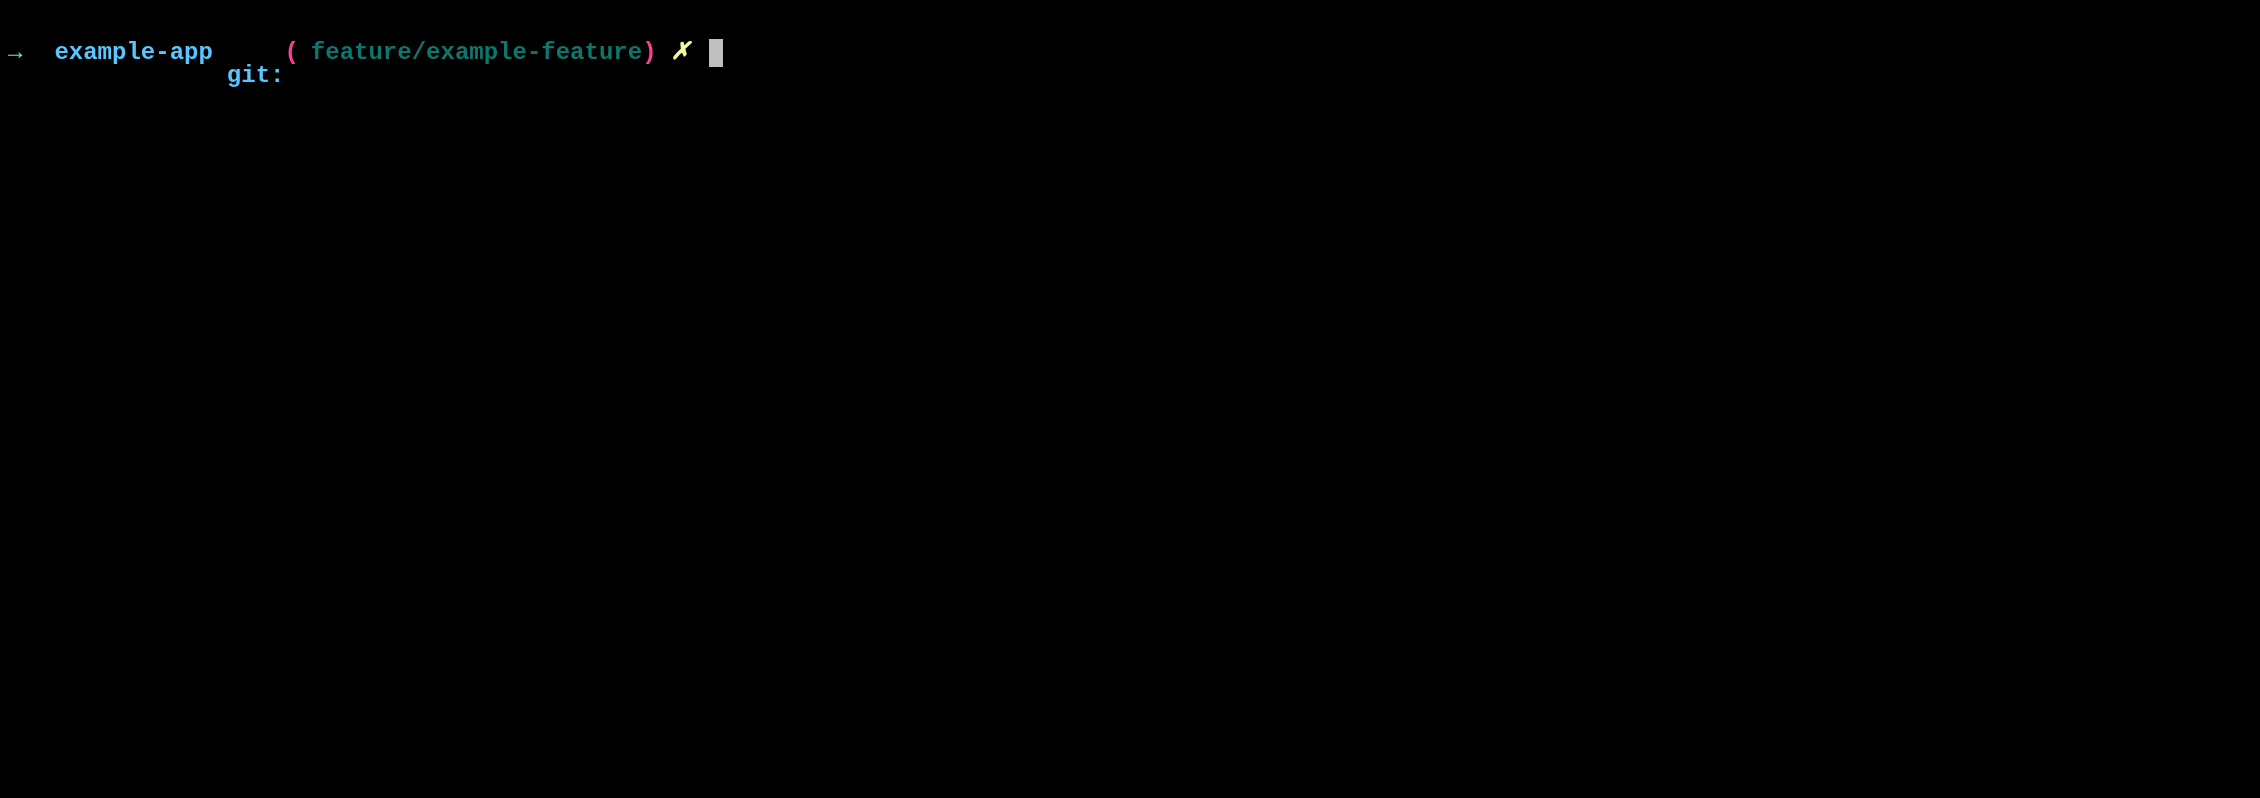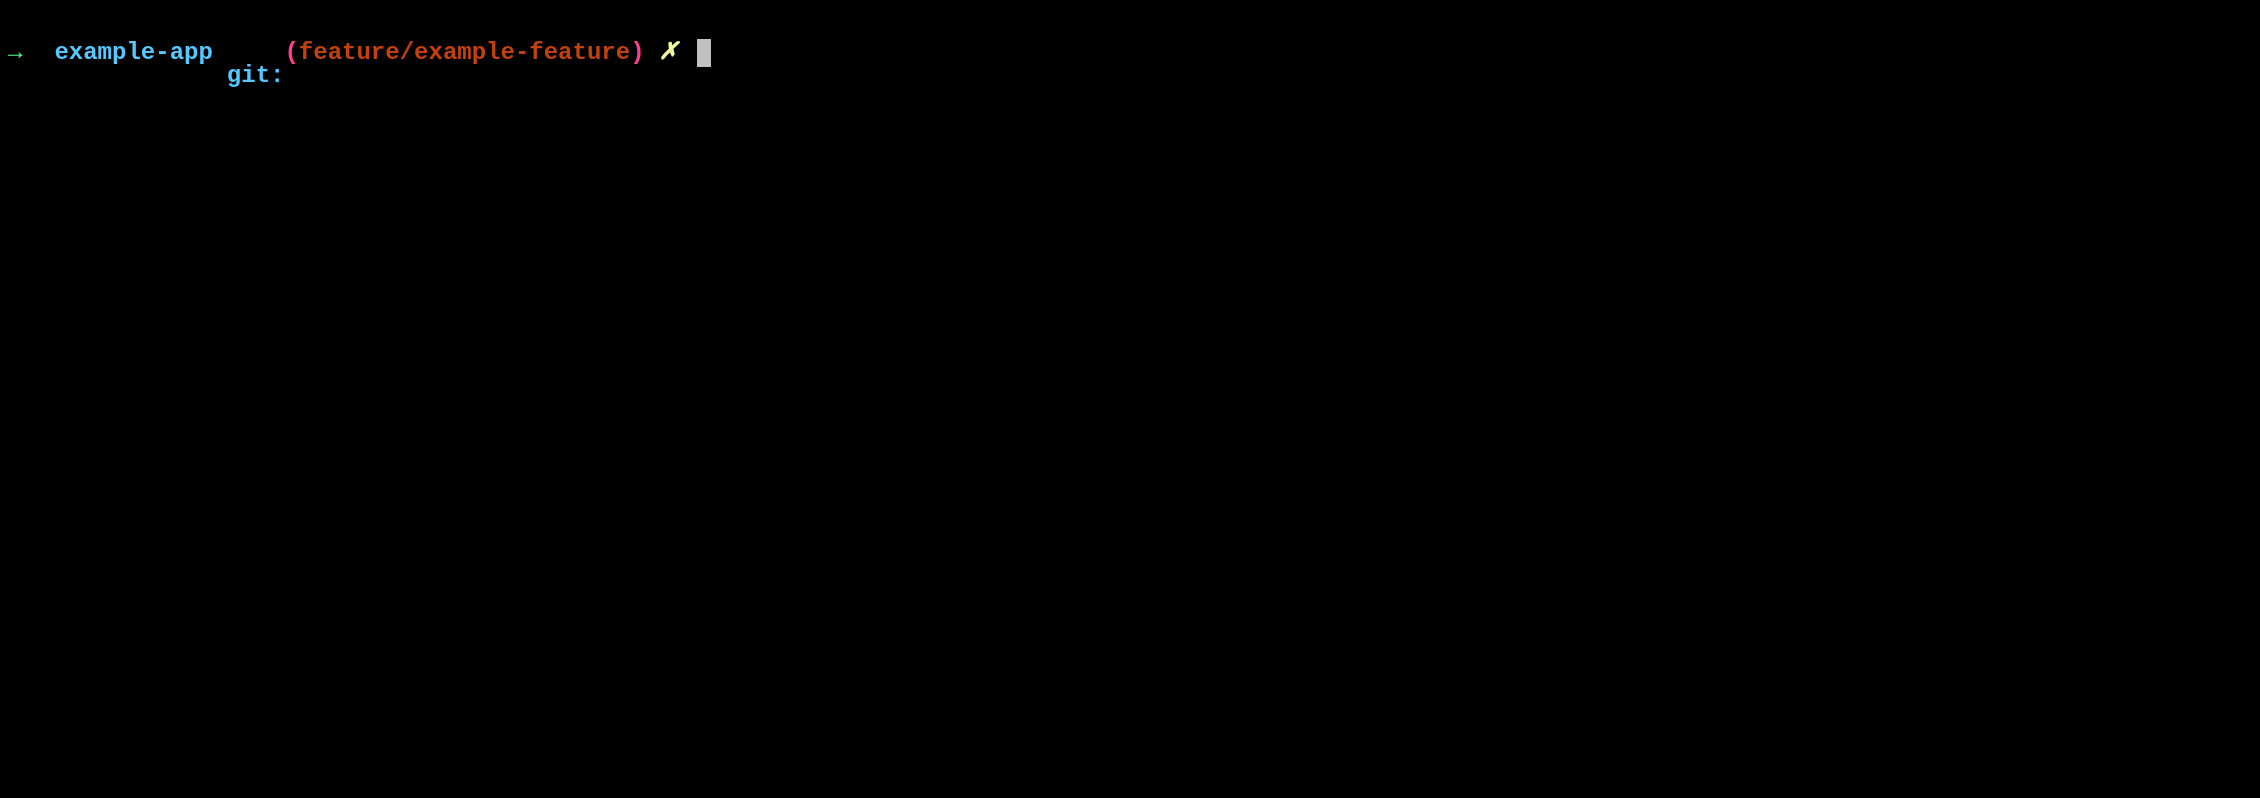--- a/index.html
+++ b/index.html
@@ -32,21 +32,22 @@
       text-align: right;
     }
     .git-label {
       color: #57c7ff;
       margin-top: 46px;
     }
     .git-paren {
       color: #ff3d91;
     }
     .git-branch {
-      color: #c2410c;
+      color: #0f766e;
+      margin-left: 12px;
     }
     .dirty-marker {
       color: #f3f99d;
       font-style: italic;
     }
     .cursor {
       display: inline-block;
       width: 14px;
       height: 28px;
       background-color: #c0c0c0;

